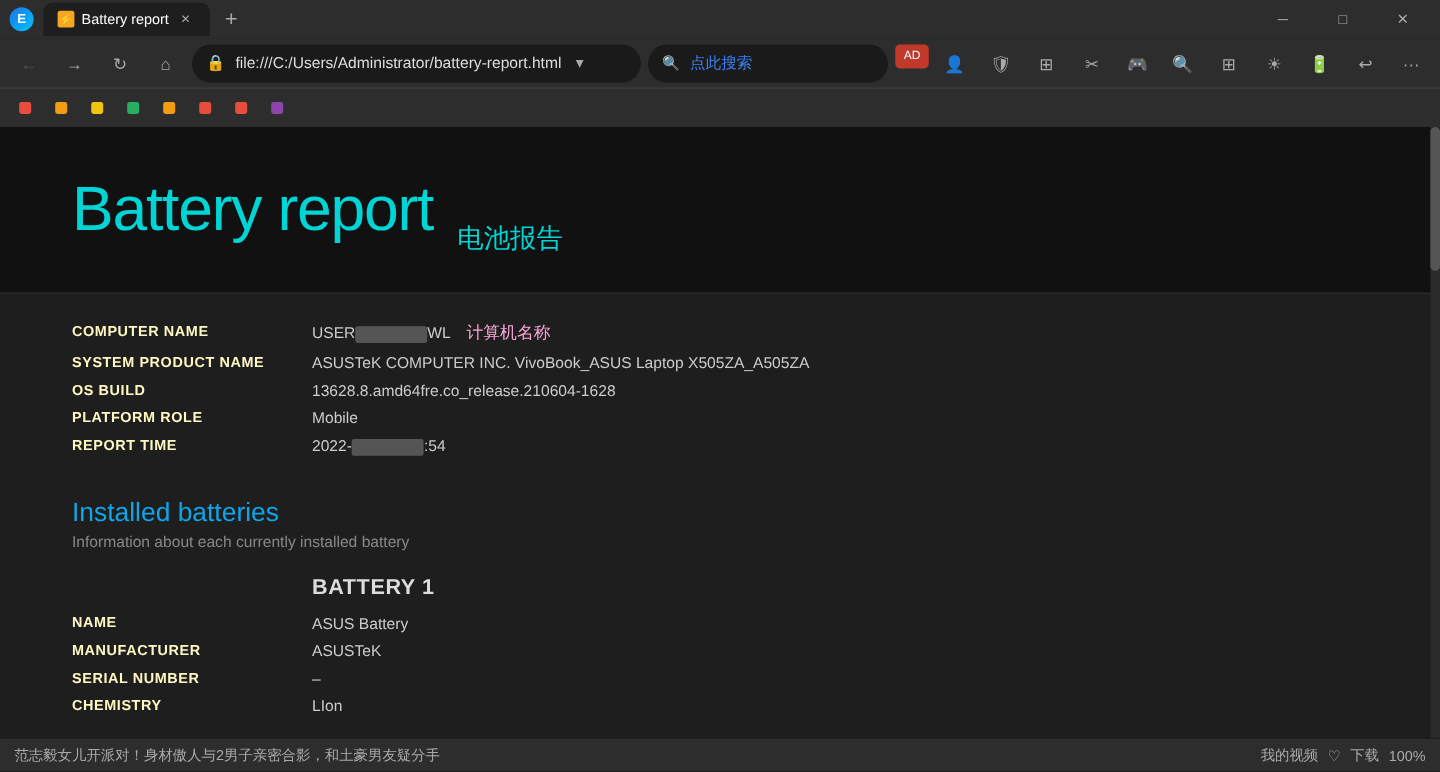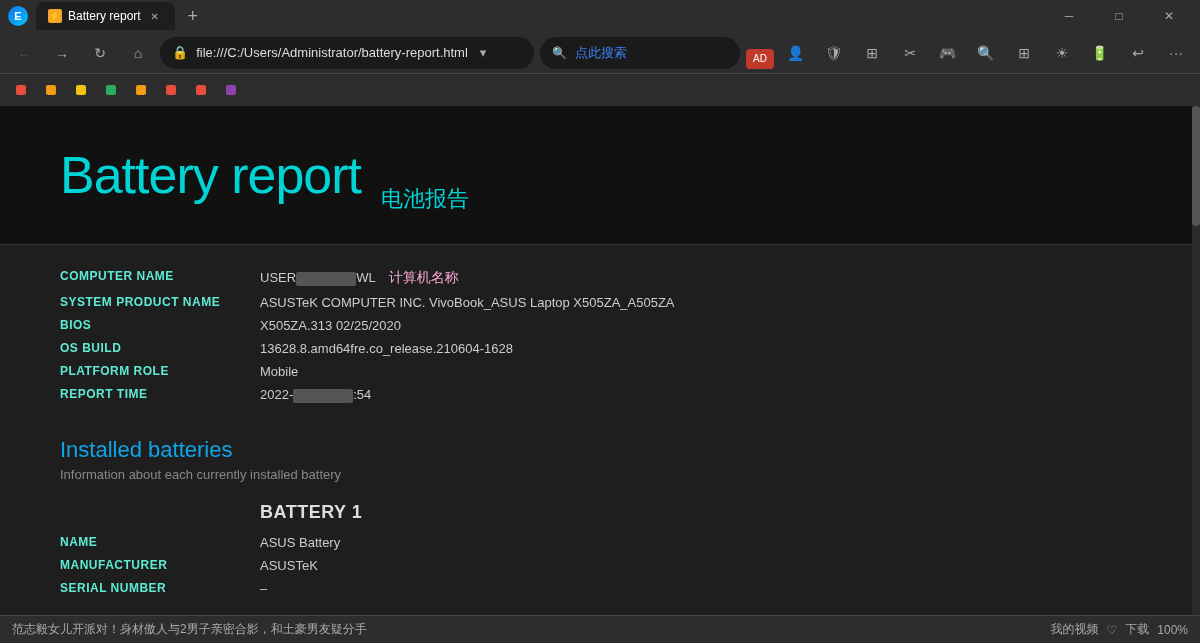--- a/index.html
+++ b/index.html
@@ -106,21 +106,21 @@
       gap: 8px;
       font-size: 13px;
       color: #ddd;
     }
 
     .address-icon {
       font-size: 13px; color: #4caf50;
     }
 
     .toolbar-right {
-      display: flex; align-items: flex-end; gap: 6px;
+      display: flex; align-items: flex-start; gap: 6px;
     }
 
     .toolbar-icon-btn {
       width: 32px; height: 32px;
       border-radius: 50%; display: flex; align-items: center; justify-content: center;
       color: #aaa; font-size: 14px; cursor: pointer;
     }
 
     .bookmarks-bar {
       height: 32px;
@@ -191,21 +191,21 @@
     }
 
     .info-table tr td {
       padding: 4px 0;
       font-size: 13px;
       color: #ccc;
       vertical-align: top;
     }
 
     .info-table tr td:first-child {
-      color: #5eead4;
+      color: #fef9c3;
       font-size: 12px;
       font-weight: 600;
       letter-spacing: 0.5px;
       width: 200px;
       text-transform: uppercase;
     }
 
     .section-title {
       font-size: 22px;
       color: #0ea5e9;
@@ -369,24 +369,20 @@
               <td>
                 USER<span class="redacted">&nbsp;&nbsp;&nbsp;&nbsp;&nbsp;</span>WL
                 <span class="highlight-cn">计算机名称</span>
               </td>
             </tr>
             <tr>
               <td>SYSTEM PRODUCT NAME</td>
               <td>ASUSTeK COMPUTER INC. VivoBook_ASUS Laptop X505ZA_A505ZA</td>
             </tr>
             <tr>
-              <td>BIOS</td>
-              <td>X505ZA.313 02/25/2020</td>
-            </tr>
-            <tr>
               <td>OS BUILD</td>
               <td>13628.8.amd64fre.co_release.210604-1628</td>
             </tr>
             <tr>
               <td>PLATFORM ROLE</td>
               <td>Mobile</td>
             </tr>
             <tr>
               <td>REPORT TIME</td>
               <td>
@@ -411,20 +407,24 @@
               <td>NAME</td>
               <td>ASUS Battery</td>
             </tr>
             <tr>
               <td>MANUFACTURER</td>
               <td>ASUSTeK</td>
             </tr>
             <tr>
               <td>SERIAL NUMBER</td>
               <td>–</td>
+            </tr>
+            <tr>
+              <td>CHEMISTRY</td>
+              <td>LIon</td>
             </tr>
 
           </tbody>
         </table>
       </div>
     </div>
 
     <div class="scrollbar-track">
       <div class="scrollbar-thumb"></div>
     </div>

